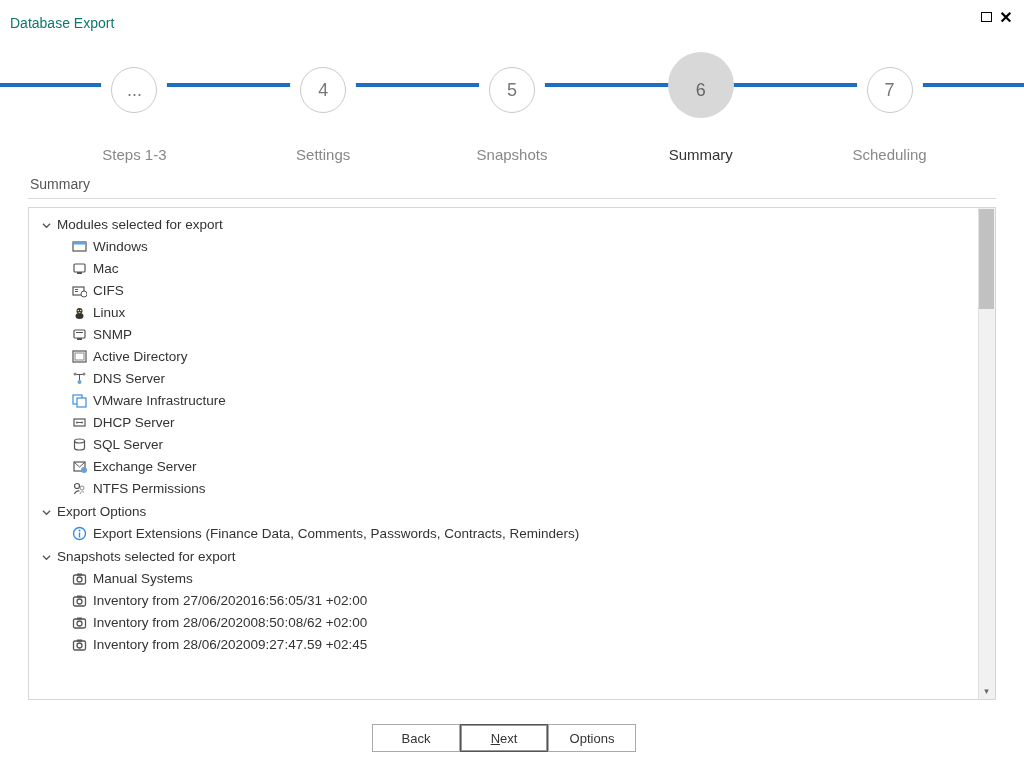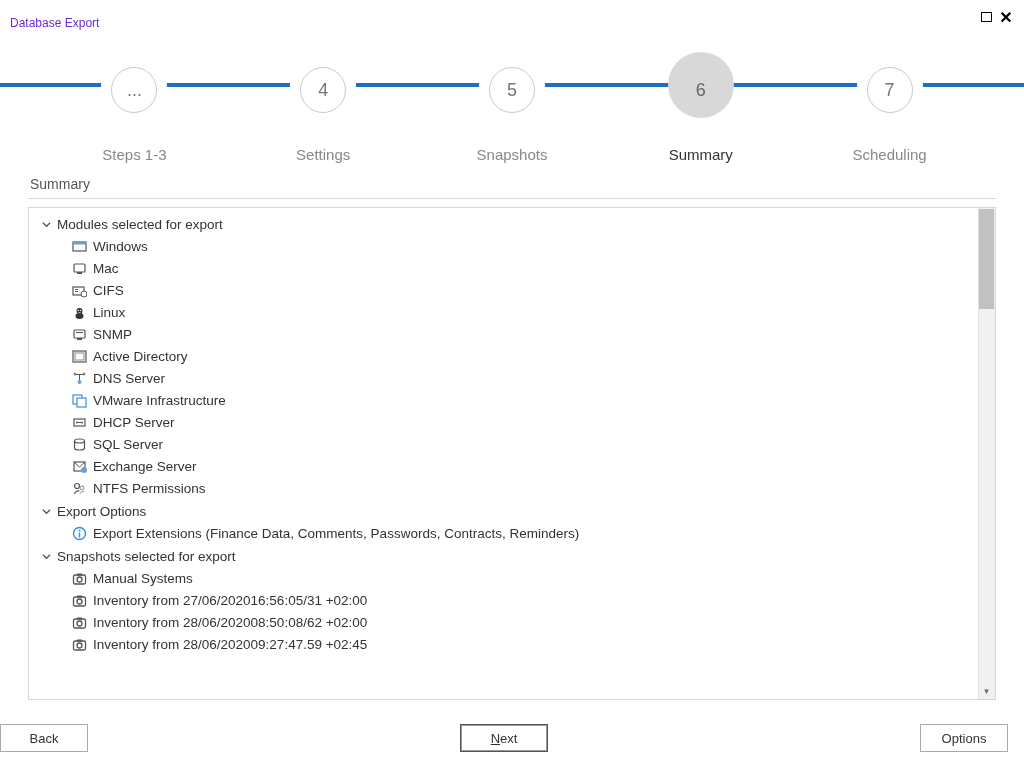--- a/index.html
+++ b/index.html
@@ -15,21 +15,21 @@
   .window {
     width: 1024px; height: 768px;
     display: flex; flex-direction: column;
   }
   .titlebar {
     height: 34px;
     display: flex; align-items: center;
     padding: 0 8px 0 10px;
   }
   .titlebar-title {
-    font-size: 12px; color: #6d28d9; flex: 0 0 auto; margin-top: 12px;
+    font-size: 14px; color: #0f766e; flex: 0 0 auto; margin-top: 12px;
   }
   .titlebar-spacer { flex: 1; }
   .titlebar-btn {
     width: 20px; height: 20px;
     display: flex; align-items: center; justify-content: center;
     font-size: 14px; color: #000;
     cursor: pointer;
   }
   .titlebar-btn.maximize::before {
     content: ""; display: block; width: 9px; height: 8px;
@@ -134,21 +134,21 @@
   .scrollbar-arrow.down { bottom: 0; }
   .tree {
     padding: 6px 0 6px 10px;
     overflow: hidden;
     height: 100%;
   }
   .tree-group {
     margin-bottom: 2px;
   }
   .group-header {
-    display: flex; align-items: center;
+    display: flex; align-items: flex-end;
     padding: 3px 0;
     cursor: pointer;
   }
   .chevron {
     display: inline-flex; align-items:center; justify-content:center;
     width: 14px; height: 14px;
     margin-right: 4px;
   }
   .chevron svg { width: 9px; height: 9px; }
   .group-title { font-size: 13.5px; color: #333; }
@@ -163,23 +163,23 @@
     width: 16px; height: 16px;
     display: inline-flex; align-items: center; justify-content: center;
     flex-shrink: 0;
   }
   .item-icon svg { width: 15px; height: 15px; }
   .item-label { white-space: nowrap; }
 
   
   .footer {
     height: 60px;
-    display: flex; align-items: center; justify-content: space-between;
+    display: flex; align-items: center; justify-content: center;
     padding-right: 16px;
-    gap: 10px;
+    gap: 0;
   }
   .btn {
     min-width: 88px; height: 28px;
     padding: 0 16px;
     border: 1px solid #aaa;
     background: #fff;
     font-size: 13px;
     color: #333;
     cursor: pointer;
     display: inline-flex; align-items: center; justify-content: center;

